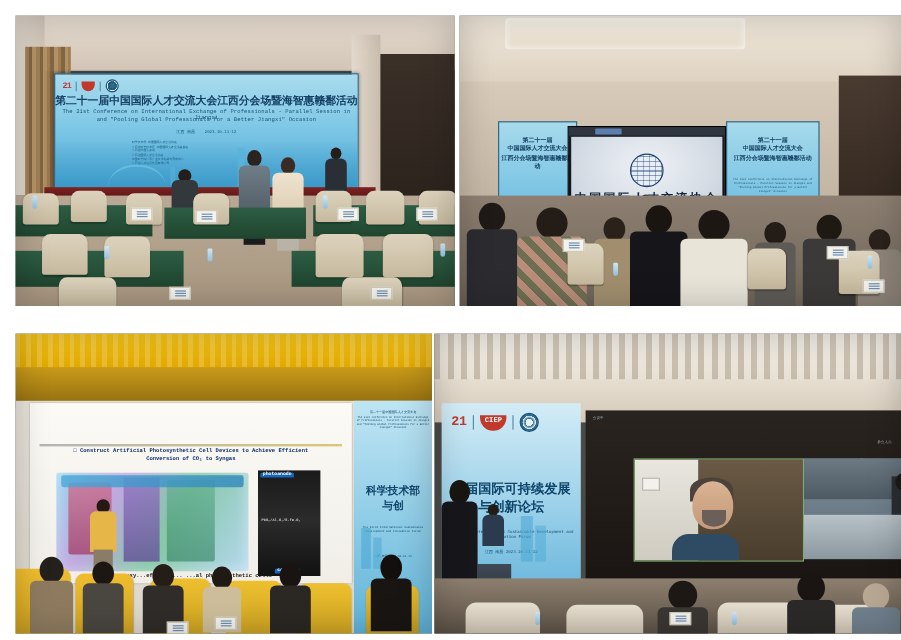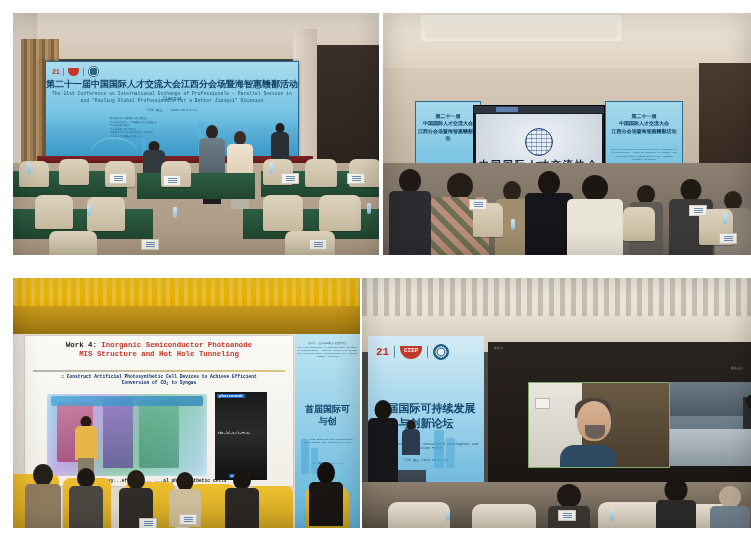--- a/index.html
+++ b/index.html
@@ -610,25 +610,20 @@
     </div>
   </div>
 
   <div class="photo" id="photo-bl">
     <div class="scene">
       <div class="bl-gold"></div>
       <div class="bl-gold2"></div>
       <div class="bl-wall"></div>
 
       <div class="bl-slide">
-        <div class="bl-title">
-          <span class="black">Work 4:</span>
-          <span>Inorganic Semiconductor Photoanode</span><br>
-          <span>MIS Structure and Hot Hole Tunneling</span>
-        </div>
         <div class="bl-rule"></div>
         <div class="bl-bullet">
           <span class="sq">□</span>
           <span>Construct Artificial Photosynthetic Cell Devices to Achieve Efficient</span><br>
           <span>Conversion of CO₂ to Syngas</span>
         </div>
 
         <div class="bl-figure">
           <div style="position:absolute;left:10px;top:8px;width:36px;height:60px;background:linear-gradient(180deg,#d06a8a,#a13d63);opacity:.75;border-radius:2px;"></div>
           <div style="position:absolute;left:56px;top:4px;width:30px;height:70px;background:linear-gradient(180deg,#8e6fc0,#5d3f94);opacity:.7;"></div>
@@ -645,21 +640,21 @@
         <div class="bl-caption">...eroxy...efficien... ...al photosynthetic cells</div>
       </div>
 
       <div class="bl-banner">
         <div class="b-top">
           <div>第二十一届中国国际人才交流大会</div>
           <div class="tiny">The 21st Conference on International Exchange of Professionals - Parallel Session in Jiangxi</div>
           <div class="tiny">and "Pooling Global Professionals for a Better Jiangxi" Occasion</div>
         </div>
         <div class="b-cn">
-          <div>首届国际可</div>
+          <div>科学技术部</div>
           <div>与创</div>
         </div>
         <div class="b-en">The First International Sustainable Development and Innovation Forum</div>
         <div class="b-date">
           <span>江西 南昌</span>
           <span>2023.10.11-12</span>
         </div>
         <div style="position:absolute;left:6px;bottom:54px;width:8px;height:34px;background:#4ea9d4;opacity:.65;"></div>
         <div style="position:absolute;left:16px;bottom:54px;width:7px;height:26px;background:#4ea9d4;opacity:.55;"></div>
       </div>

